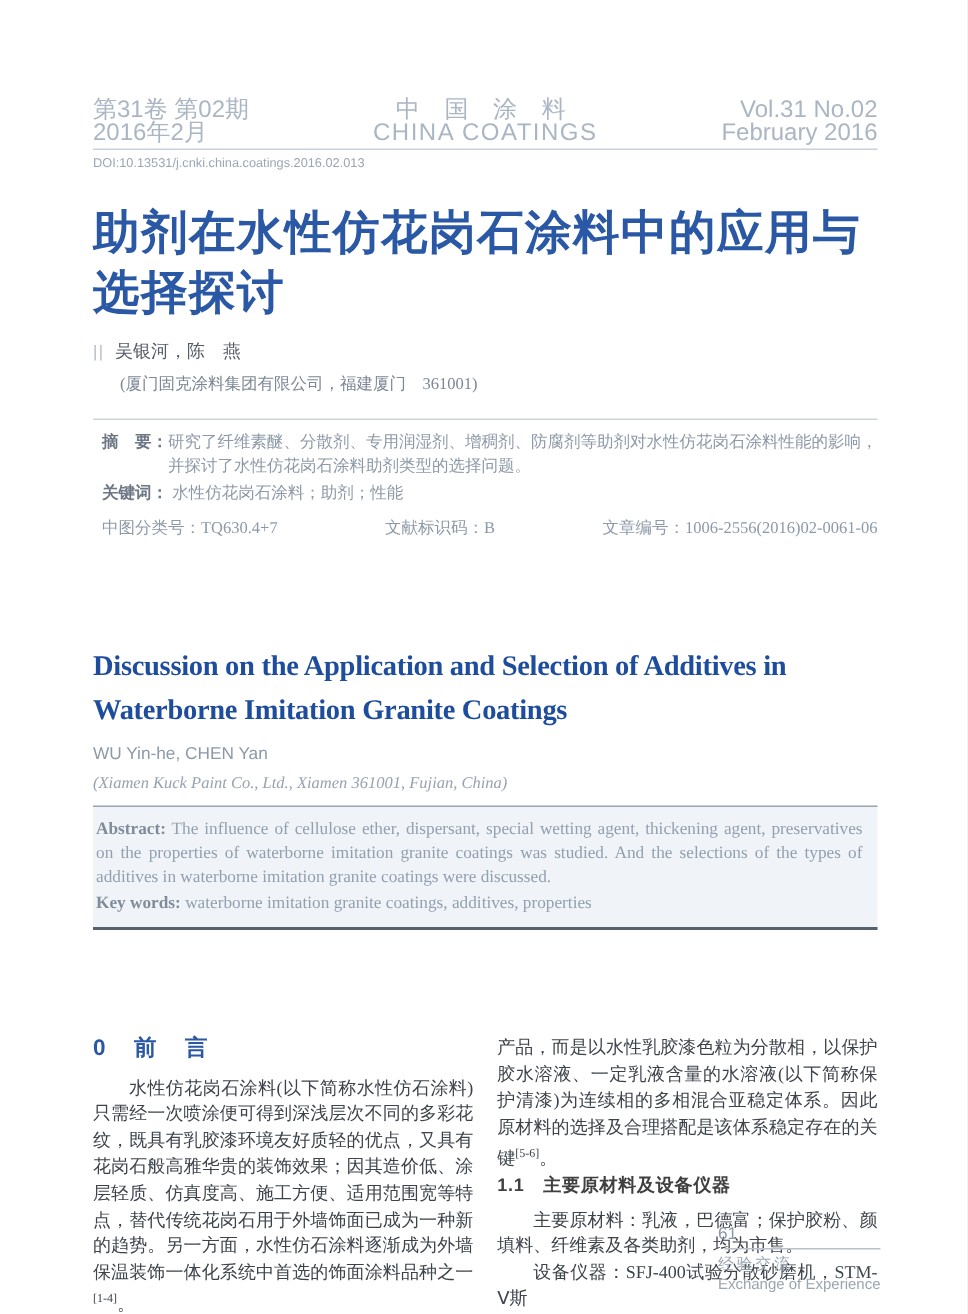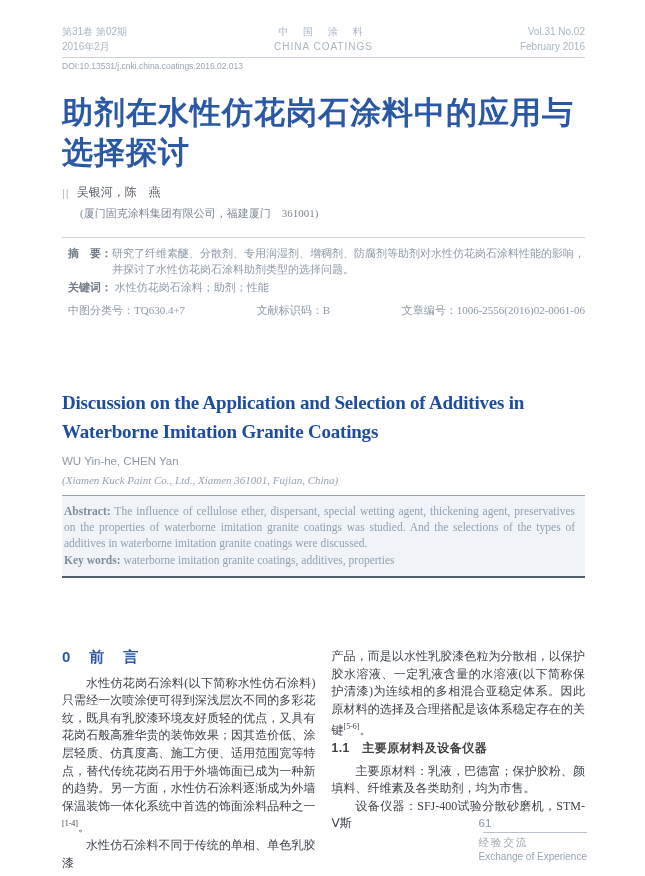--- a/index.html
+++ b/index.html
@@ -4,23 +4,23 @@
 <style>
   * { margin:0; padding:0; box-sizing:border-box; }
   html,body { background:#e9e9e9; }
   .page {
     width:645px; height:876px; margin:0 auto; background:#ffffff;
     position:relative; padding:24px 60px 0 62px; overflow:hidden;
     font-family:"Liberation Serif", serif; color:#3d434b;
   }
   
   .mast-row { display:flex; justify-content:space-between; align-items:flex-end;
-    font-family:"Liberation Sans", sans-serif; font-size:10px; line-height:15px; color:#aab6c3; }
+    font-family:"Liberation Sans", sans-serif; font-size:16px; line-height:15px; color:#aab6c3; }
   .mast-left, .mast-right { width:150px; }
-  .mast-right { text-align:right; }
+  .mast-right { text-align:right;margin-top:42px; }
   .mast-center { text-align:center; letter-spacing:1px; }
   .mast-center .zh { letter-spacing:6px; }
   .mast-rule { border-top:1px solid #c9d1da; margin-top:3px; }
   .doi { font-family:"Liberation Sans", sans-serif; font-size:8.5px; color:#9aa6b3; margin-top:3px; }
   
   .title-zh { margin-top:22px; font-family:"Liberation Sans", sans-serif;
     font-weight:bold; font-size:31px; line-height:40px; color:#2a58a5; letter-spacing:1px; }
   .authors-row { margin-top:11px; font-size:12px; color:#555c66; display:flex; align-items:center; }
   .author-marker { color:#b3bbc5; font-family:"Liberation Sans", sans-serif; font-size:11px; letter-spacing:1px; margin-right:7px; }
   .affiliation-zh { margin-top:5px; font-size:11px; color:#7d8794; padding-left:18px; }

